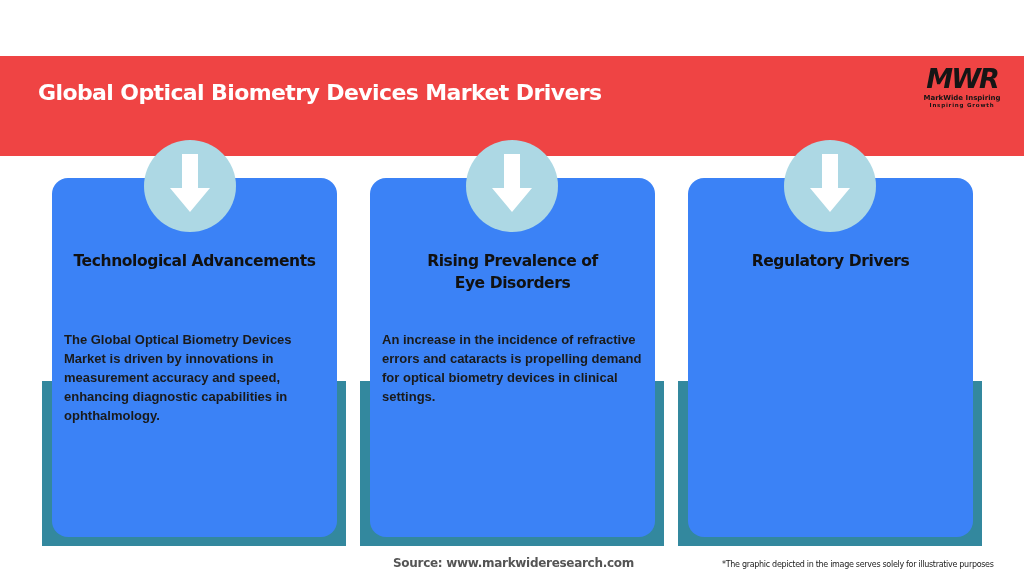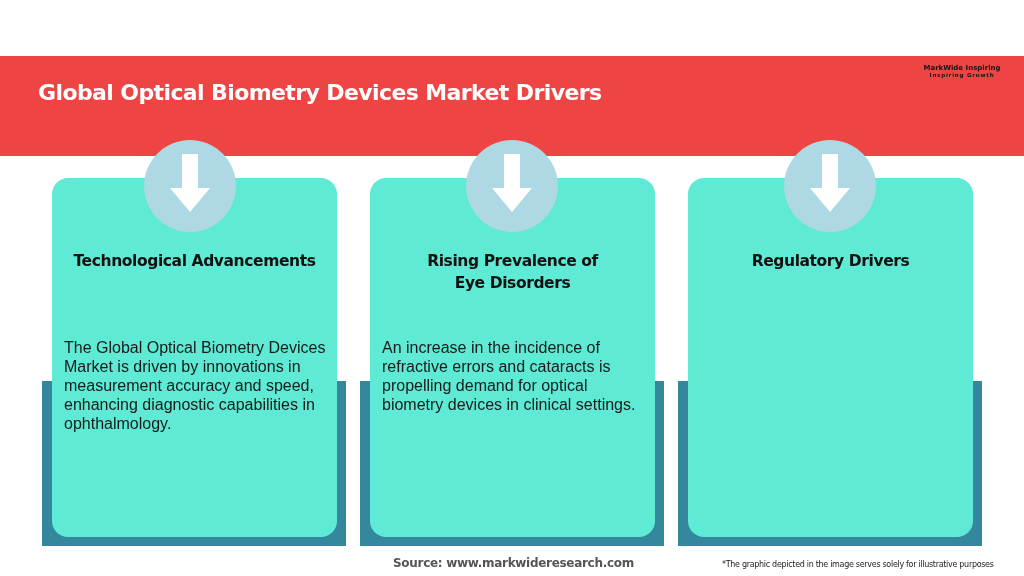--- a/index.html
+++ b/index.html
@@ -4,34 +4,35 @@
   <style>
     html, body { margin: 0; padding: 0; }
     body { width: 1024px; height: 576px; position: relative; background: #ffffff; overflow: hidden; font-family: "Liberation Sans", sans-serif; }
     .header { position: absolute; left: 0; top: 16px; width: 1024px; height: 100px; background: #ef4444; margin-top: 40px; }
     .title { position: absolute; left: 38px; top: 24px; color: #ffffff; font-family: "DejaVu Sans", sans-serif; font-weight: bold; font-size: 22px; letter-spacing: -0.6px; }
     .logo { position: absolute; left: 920px; top: 8px; width: 84px; height: 52px; text-align: center; color: #151515; }
     .logo-mark { font-family: "DejaVu Sans", sans-serif; font-weight: bold; font-style: italic; font-size: 27px; letter-spacing: -2px; line-height: 30px; }
     .logo-name { font-family: "DejaVu Sans", sans-serif; font-weight: bold; font-size: 7px; line-height: 8px; }
     .logo-tag { font-family: "DejaVu Sans", sans-serif; font-weight: bold; font-size: 5.5px; letter-spacing: 0.8px; line-height: 7px; }
     .backing { position: absolute; top: 381px; width: 304px; height: 165px; background: #33889e; }
-    .card { position: absolute; top: 178px; width: 285px; height: 359px; background: #5eead4; border-radius: 16px; }
+    .card { position: absolute; top: 178px; width: 285px; height: 359px; background: #3b82f6; border-radius: 16px; }
     .circle { position: absolute; top: 140px; width: 92px; height: 92px; border-radius: 50%; background: #add8e4; }
     .circle svg { position: absolute; left: 0; top: 0; }
     .card-title { position: absolute; left: 10px; right: 10px; top: 72px; text-align: center; font-family: "DejaVu Sans", sans-serif; font-weight: bold; font-size: 15.5px; line-height: 22px; color: #111; letter-spacing: -0.4px; }
-    .card-body { position: absolute; left: 12px; right: 10px; top: 160px; font-family: "Liberation Sans", sans-serif; font-size: 16px; line-height: 19px; color: #1a1a1a; }
+    .card-body { position: absolute; left: 12px; right: 10px; top: 152px; font-family: "Liberation Sans", sans-serif; font-size: 13px; line-height: 19px; color: #1a1a1a; font-weight: bold; }
     .source { position: absolute; left: 393px; top: 556px; font-family: "DejaVu Sans", sans-serif; font-weight: bold; font-size: 12px; color: #555; letter-spacing: -0.3px; }
     .disclaimer { position: absolute; left: 722px; top: 560px; font-family: "DejaVu Sans", sans-serif; font-size: 8px; color: #222; letter-spacing: -0.3px; }
   </style>
 </head>
 <body>
 
 <div class="header">
   <div class="title">Global Optical Biometry Devices Market Drivers</div>
   <div class="logo">
+    <div class="logo-mark">MWR</div>
     <div class="logo-name">MarkWide Inspiring</div>
     <div class="logo-tag">Inspiring Growth</div>
   </div>
 </div>
 
 <div class="backing" style="left:42px;"></div>
 <div class="card" style="left:52px;">
   <div class="card-title">Technological Advancements</div>
   <div class="card-body">The Global Optical Biometry Devices Market is driven by innovations in measurement accuracy and speed, enhancing diagnostic capabilities in ophthalmology.</div>
 </div>

